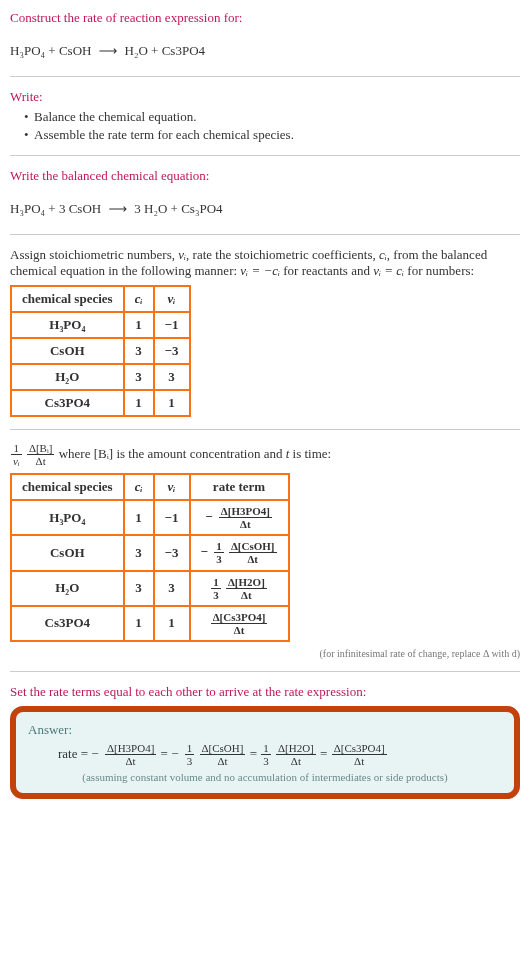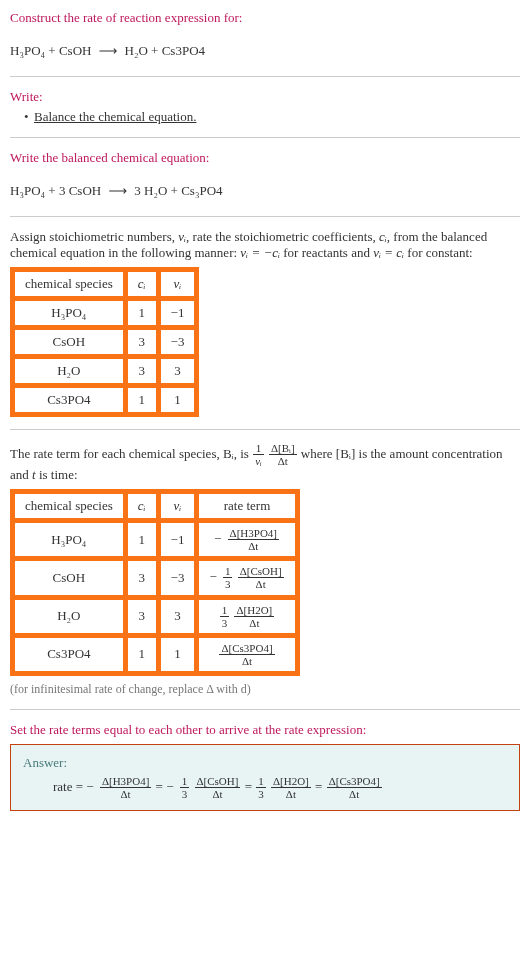--- a/index.html
+++ b/index.html
@@ -26,64 +26,64 @@
   .ital { font-style: italic; }
   ul.plan {
     margin: 4px 0 4px 0;
     padding-left: 14px;
   }
   ul.plan li {
     list-style: none;
     position: relative;
     padding-left: 10px;
     margin: 2px 0;
-    text-decoration: underline;
   }
   ul.plan li:before {
     content: "•";
     position: absolute;
     left: 0;
   }
   table.data {
     border-collapse: collapse;
     margin: 6px 0;
   }
   table.data td, table.data th {
-    border: 5px solid #f97316;
+    border: 2px solid #f97316;
     padding: 4px 10px;
     text-align: center;
-    font-weight: normal;
+    font-weight: bold;
     margin-top: 39px;
   }
   .small-note {
-    font-size: 12px;
+    font-size: 10px;
     color: #777;
     margin-top: 2px;
+    text-align: right;
   }
   .frac {
     display: inline-block;
     text-align: center;
     vertical-align: middle;
     font-size: 11px;
     line-height: 1.1;
     margin: 0 1px;
   }
   .frac .num {
     border-bottom: 1px solid #333;
     display: block;
     padding: 0 2px;
   }
   .frac .den {
     display: block;
     padding: 0 2px;
   }
   .answer-box {
     background: #e8f4f4;
-    border: 1px solid #c2410c;
-    border-radius: 0;
+    border: 6px solid #c2410c;
+    border-radius: 13px;
     padding: 10px 12px;
     margin-top: 6px;
   }
   .answer-box .label {
     color: #4a7a7a;
     margin-bottom: 4px;
   }
   .answer-box .inner {
     padding-left: 30px;
   }
@@ -107,35 +107,36 @@
   <span>H₃PO₄ + CsOH</span>
   <span class="arrow">⟶</span>
   <span>H₂O + Cs3PO4</span>
 </div>
 
 <hr>
 
 <div class="prompt">Write:</div>
 <ul class="plan">
   <li>Balance the chemical equation.</li>
+  <li>Assemble the rate term for each chemical species.</li>
 </ul>
 
 <hr>
 
 <div class="prompt">Write the balanced chemical equation:</div>
 <div class="equation">
   <span>H₃PO₄ + 3 CsOH</span>
   <span class="arrow">⟶</span>
   <span>3 H₂O + Cs₃PO4</span>
 </div>
 
 <hr>
 
 <div>
-  <span>Assign stoichiometric numbers, </span><span class="ital">νᵢ</span><span>, rate the stoichiometric coefficients, </span><span class="ital">cᵢ</span><span>, from the balanced chemical equation in the following manner: </span><span class="ital">νᵢ = −cᵢ</span><span> for reactants and </span><span class="ital">νᵢ = cᵢ</span><span> for constant:</span>
+  <span>Assign stoichiometric numbers, </span><span class="ital">νᵢ</span><span>, rate the stoichiometric coefficients, </span><span class="ital">cᵢ</span><span>, from the balanced chemical equation in the following manner: </span><span class="ital">νᵢ = −cᵢ</span><span> for reactants and </span><span class="ital">νᵢ = cᵢ</span><span> for numbers:</span>
 </div>
 <table class="data">
   <tbody>
       <tr>
     <th>chemical species</th>
     <th class="ital">cᵢ</th>
     <th class="ital">νᵢ</th>
   </tr>
   <tr>
     <td>H₃PO₄</td>
@@ -156,21 +157,20 @@
     <td>Cs3PO4</td>
     <td>1</td>
     <td>1</td>
   </tr>
 </tbody>
   </table>
 
 <hr>
 
 <div>
-  <span>The rate term for each chemical species, Bᵢ, is </span>
   <span class="frac">
     <span class="num">1</span>
     <span class="den ital">νᵢ</span>
   </span>
   <span class="frac">
     <span class="num">Δ[Bᵢ]</span>
     <span class="den">Δt</span>
   </span>
   <span> where [Bᵢ] is the amount concentration and </span><span class="ital">t</span><span> is time:</span>
 </div>
@@ -271,13 +271,14 @@
     <span class="frac">
       <span class="num">Δ[H2O]</span>
       <span class="den">Δt</span>
     </span>
     <span> = </span>
     <span class="frac">
       <span class="num">Δ[Cs3PO4]</span>
       <span class="den">Δt</span>
     </span>
   </div>
+  <div class="note">(assuming constant volume and no accumulation of intermediates or side products)</div>
 </div>
 
 </body></html>

